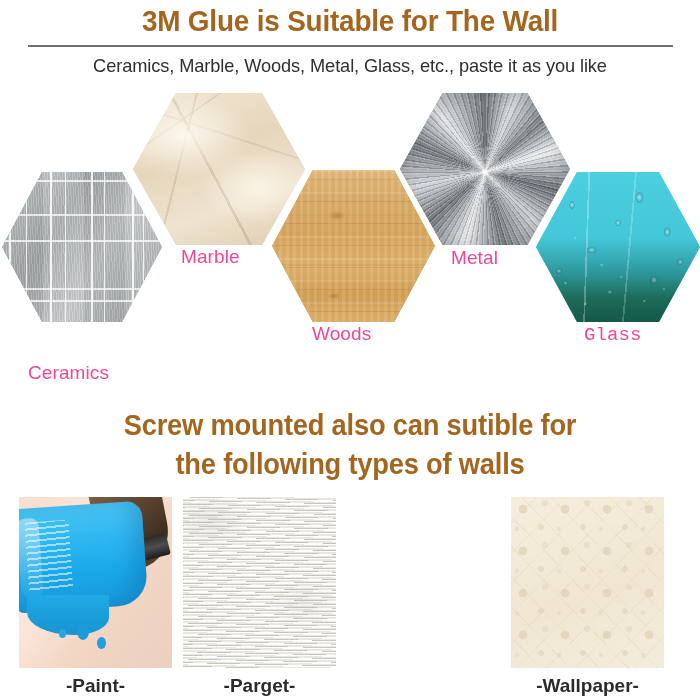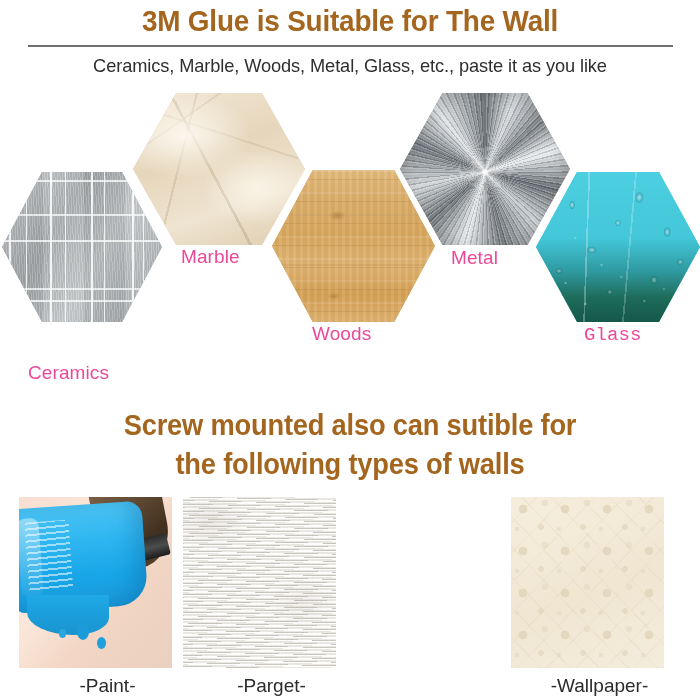--- a/index.html
+++ b/index.html
@@ -234,26 +234,27 @@
     width: 153px;
   }
   .wall-photo {
     position: relative;
     width: 153px;
     height: 171px;
     overflow: hidden;
   }
   .wall-caption {
     position: absolute;
-    left: 12px; top: 178px;
+    left: 0; top: 178px;
     width: 153px;
     text-align: center;
     font-size: 19px;
     color: #2b2b2b;
     white-space: nowrap;
+    font-weight: bold;
   }
 
   
   .tex-paint {
     position: absolute; inset: 0;
     background:
       linear-gradient(128deg, #f7ded0 0%, #fae7da 38%, #f3d6c4 62%, #ead0c0 100%);
   }
   .tex-paint .brush-head {
     position: absolute;

